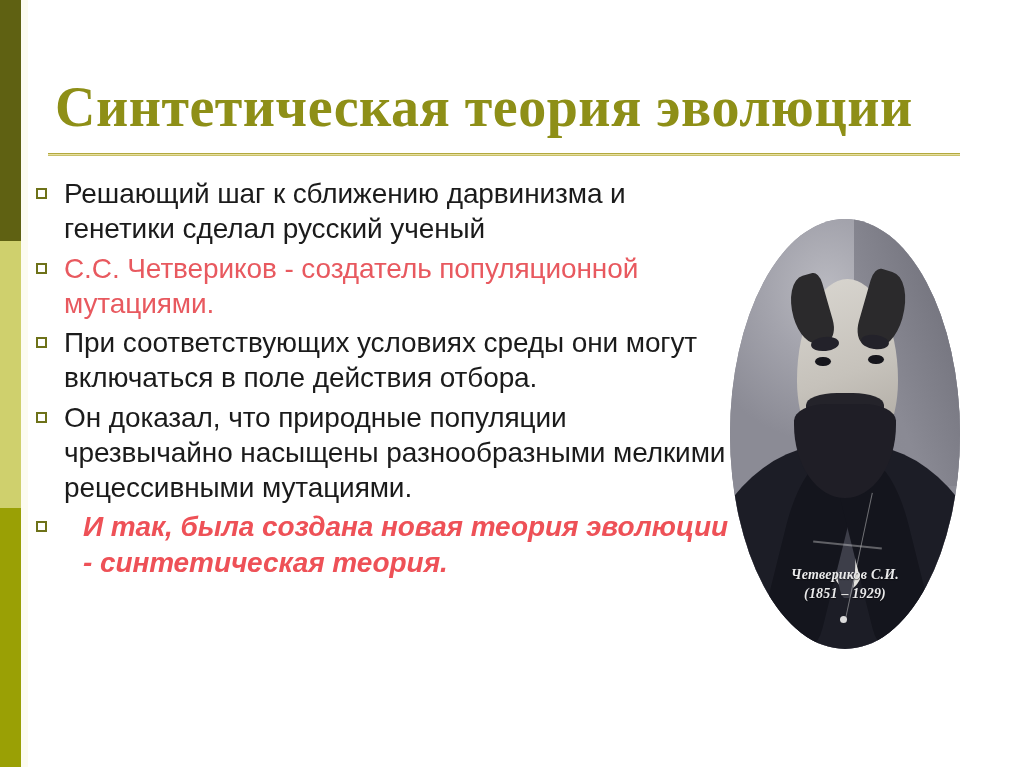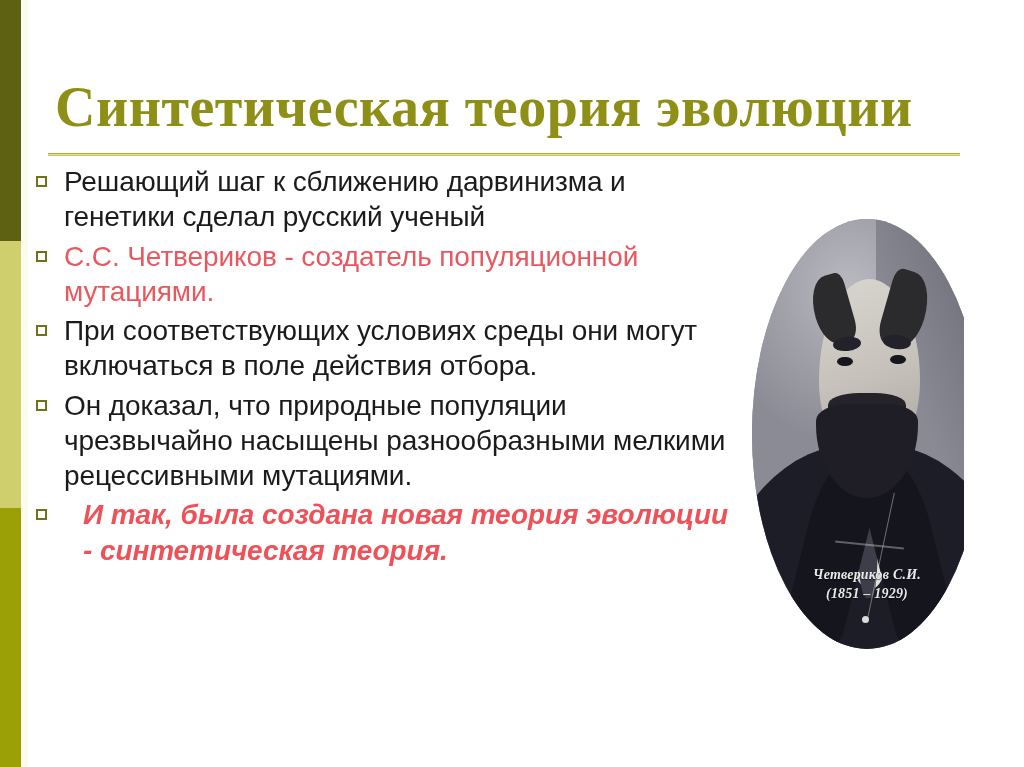--- a/index.html
+++ b/index.html
@@ -11,20 +11,21 @@
   body {
     font-family: "Liberation Sans", sans-serif;
   }
 
   .slide {
     position: relative;
     width: 964px;
     height: 767px;
     background: #ffffff;
     overflow: hidden;
+    padding-left: 33px;
   }
 
   
   .stripe {
     position: absolute;
     left: 0;
     top: 0;
     width: 21px;
     height: 767px;
   }
@@ -75,21 +76,21 @@
         #e6dfa0 1px,
         #e6dfa0 2px,
         #c9c06a 2px,
         #c9c06a 3px);
   }
 
   
   .body-list {
     position: absolute;
     left: 36px;
-    top: 164px;
+    top: 176px;
     width: 700px;
     margin: 0;
     padding: 0;
     list-style: none;
   }
 
   .bullet-row {
     position: relative;
     display: flex;
     align-items: flex-start;
@@ -122,21 +123,21 @@
   .bullet-text.accent-strong {
     color: #ee5157;
     font-weight: bold;
     font-style: italic;
     margin-left: 19px;
   }
 
   
   .portrait-wrap {
     position: absolute;
-    left: 752px;
+    left: 730px;
     top: 219px;
     width: 230px;
     height: 430px;
   }
 
   .portrait-oval {
     position: absolute;
     left: 0;
     top: 0;
     width: 230px;

